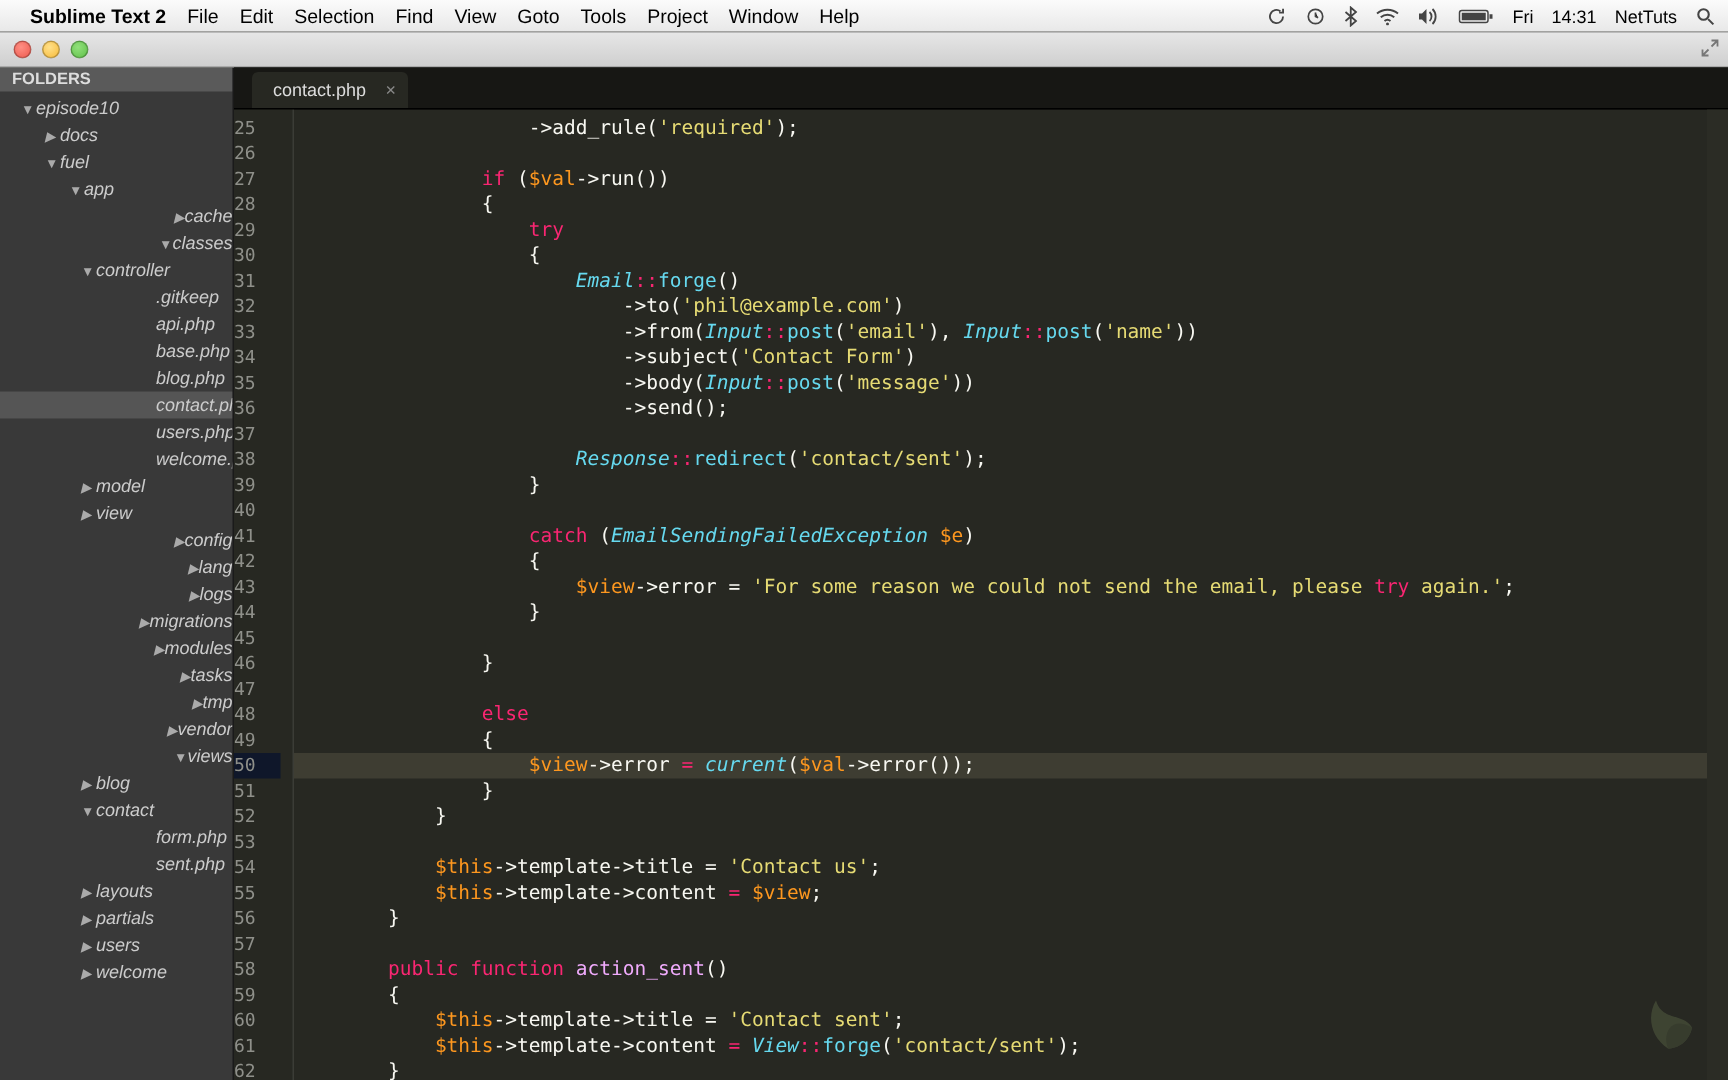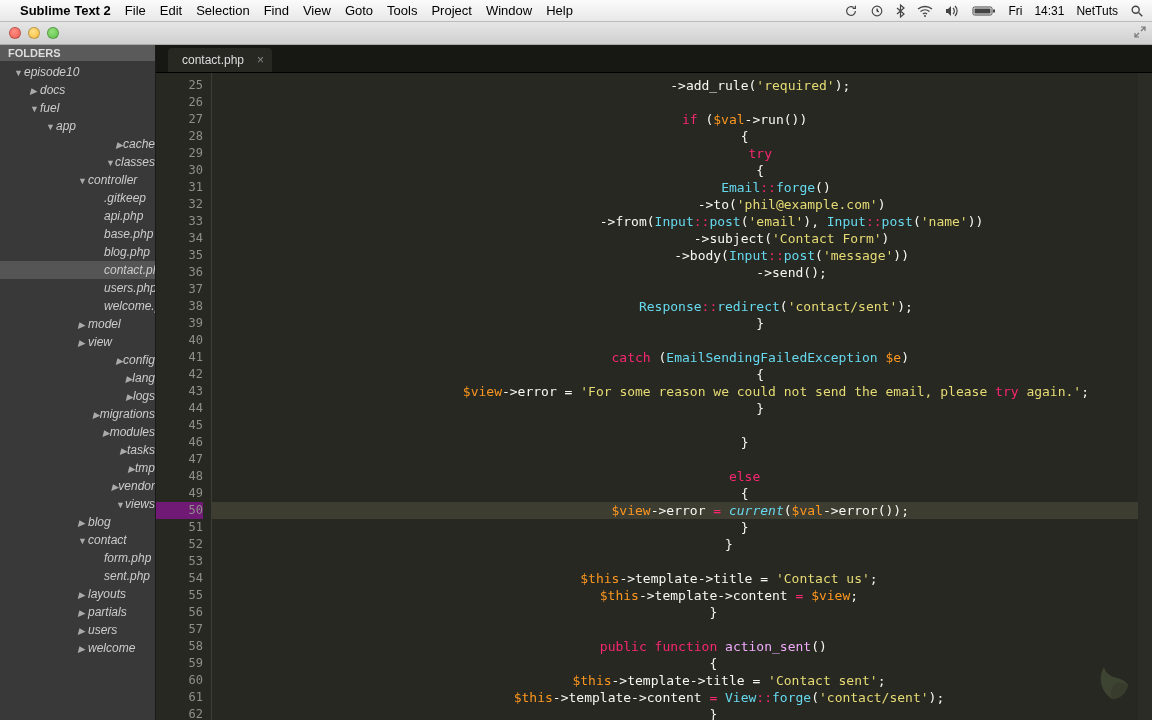--- a/index.html
+++ b/index.html
@@ -63,21 +63,21 @@
   white-space: nowrap;
   overflow: hidden;
   cursor: default;
 }
 .tree .node .arrow { display: inline-block; width: 10px; color: #aaa; font-size: 9px; }
 .tree .node .label { }
 .tree .d1 { padding-left: 14px; }
 .tree .d2 { padding-left: 30px; }
 .tree .d3 { padding-left: 46px; }
 .tree .d4 { padding-left: 62px; text-align: right; }
-.tree .d5 { padding-left: 78px; }
+.tree .d5 { padding-left: 54px; }
 .tree .d6 { padding-left: 94px; }
 .tree .selected { background: #555; }
 .tree .file .arrow { visibility: hidden; }
 .editor { flex: 1; position: relative; display: flex; flex-direction: column; background: #272822; }
 .tabs {
   height: 28px;
   background: #171714;
   display: flex;
   align-items: flex-end;
   padding-left: 12px;
@@ -91,35 +91,34 @@
   font-size: 12px;
   position: relative;
   margin-right: 4px;
 }
 .tab .close {
   position: absolute; right: 8px; top: 5px;
   color: #888; font-size: 12px;
 }
 .code-wrap { flex: 1; display: flex; overflow: hidden; font-family: Menlo, Consolas, monospace; font-size: 13px; position: relative; }
 .gutter {
-  width: 56px;
+  width: 40px;
   background: #272822;
   color: #8f908a;
-  text-align: right;
   padding: 4px 8px 0 0;
   border-right: 1px solid #3b3c36;
   line-height: 17px;
   font-size: 12px;
 }
-.gutter .hl { background: #701a75; }
-.code { flex: 1; padding: 4px 0 0 0; line-height: 17px; white-space: pre; color: #f8f8f2; overflow: hidden; text-align: center; }
+.gutter .hl { background: #0f172a; }
+.code { flex: 1; padding: 4px 0 0 0; line-height: 17px; white-space: pre; color: #f8f8f2; overflow: hidden; }
 .code .line.hl { background: #3e3d32; }
 .k { color: #f92672; }
 .fn { color: #66d9ef; }
-.cls { color: #66d9ef; }
+.cls { color: #66d9ef; font-style: italic; }
 .var { color: #fd971f; }
 .str { color: #e6db74; }
 .op { color: #f92672; }
 .sf { color: #66d9ef; font-style: italic; }
 .nm { color: #f0abfc; }
 .minimap { position: absolute; right: 0; top: 28px; width: 14px; bottom: 0; background: #2b2c25; }
 .leaf-logo { position: absolute; right: 18px; bottom: 14px; opacity: 0.35; }
 </style>
 </head>
 <body>

